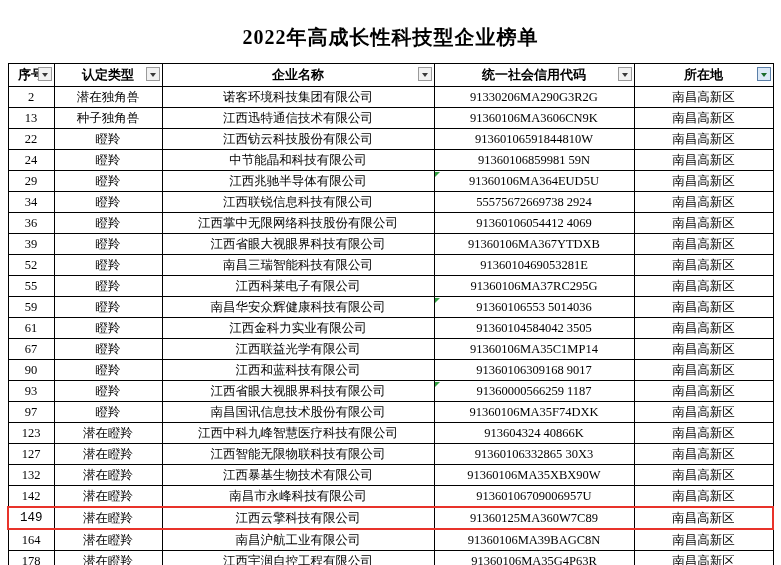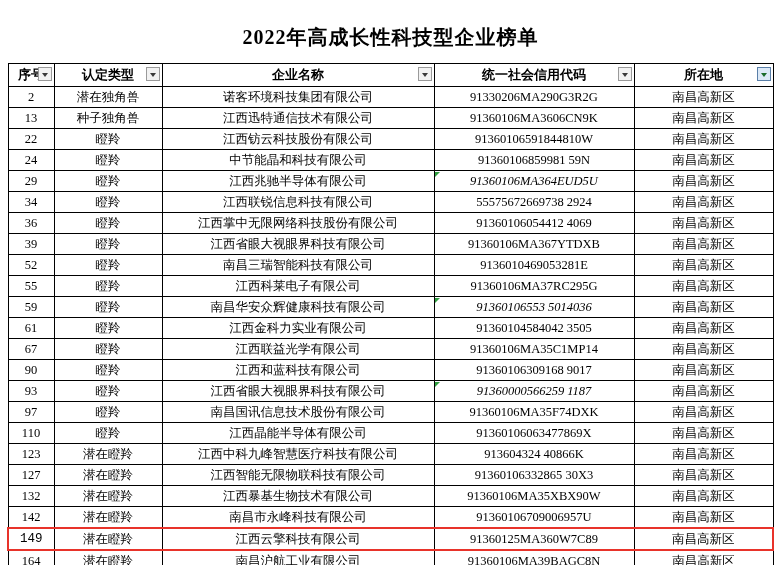--- a/index.html
+++ b/index.html
@@ -99,21 +99,20 @@
   }
   tr.highlight td:first-child {
     border-left: 2px solid #e8332a;
     font-family: Liberation Mono, monospace;
   }
   tr.highlight td:last-child {
     border-right: 2px solid #e8332a;
   }
   .green-mark {
     position: relative;
-    font-style: italic;
   }
   .green-mark::before {
     content: "";
     position: absolute;
     left: 0;
     top: 1px;
     border-top: 5px solid #2f9e3f;
     border-right: 5px solid transparent;
   }
 </style>
@@ -263,27 +262,20 @@
           <td>南昌高新区</td>
         </tr>
         <tr>
           <td>97</td>
           <td>瞪羚</td>
           <td>南昌国讯信息技术股份有限公司</td>
           <td>91360106MA35F74DXK</td>
           <td>南昌高新区</td>
         </tr>
         <tr>
-          <td>110</td>
-          <td>瞪羚</td>
-          <td>江西晶能半导体有限公司</td>
-          <td>91360106063477869X</td>
-          <td>南昌高新区</td>
-        </tr>
-        <tr>
           <td>123</td>
           <td>潜在瞪羚</td>
           <td>江西中科九峰智慧医疗科技有限公司</td>
           <td>913604324 40866K</td>
           <td>南昌高新区</td>
         </tr>
         <tr>
           <td>127</td>
           <td>潜在瞪羚</td>
           <td>江西智能无限物联科技有限公司</td>

